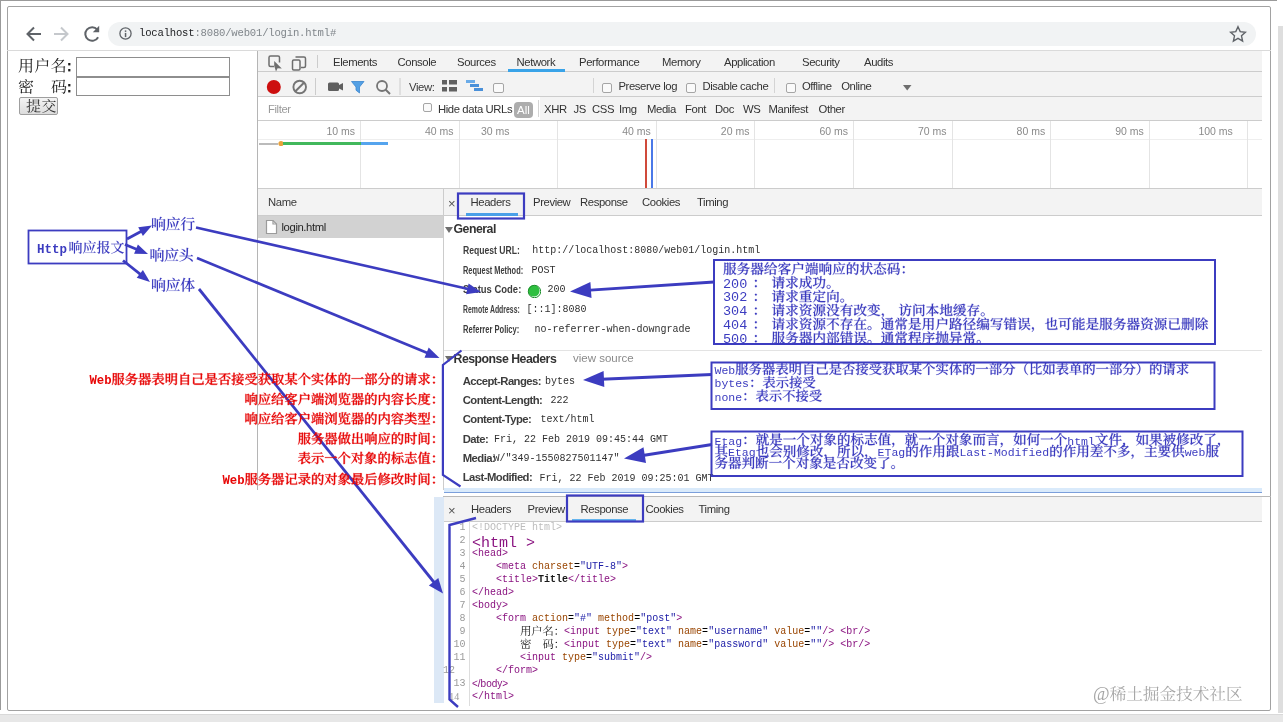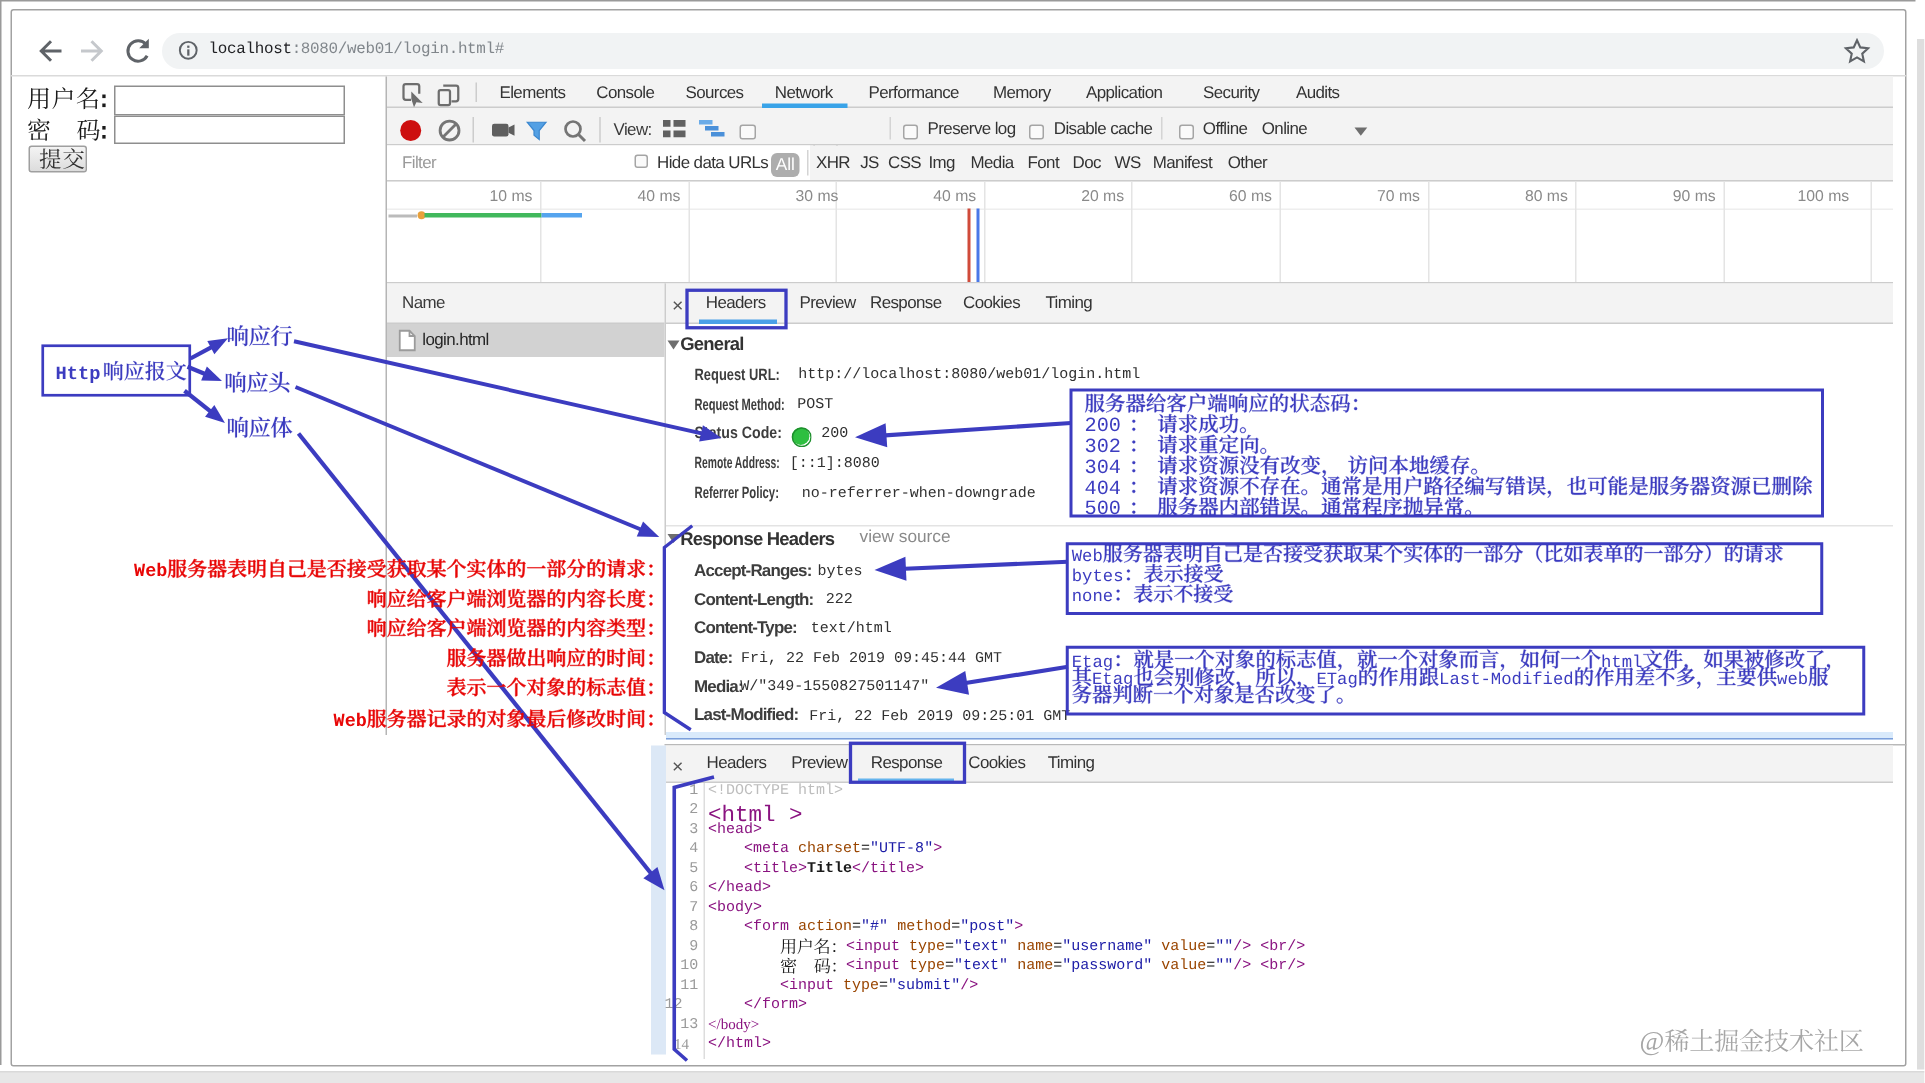--- a/index.html
+++ b/index.html
@@ -107,21 +107,21 @@
 <div class="abs dt" style="left:715px;top:102.5px">Doc</div>
 <div class="abs dt" style="left:743px;top:102.5px">WS</div>
 <div class="abs dt" style="left:768.5px;top:102.5px">Manifest</div>
 <div class="abs dt" style="left:818.5px;top:102.5px">Other</div>
 <div class="hline" style="left:258px;top:139px;width:1004px;background:#eee"></div>
 <div class="vline" style="left:360px;top:121px;height:67px;background:#e4e4e4"></div>
 <div class="abs" style="left:311px;top:125px;width:44px;font-size:10.5px;color:#8a8a8a;text-align:right">10 ms</div>
 <div class="vline" style="left:458.6px;top:121px;height:67px;background:#e4e4e4"></div>
 <div class="abs" style="left:409.6px;top:125px;width:44px;font-size:10.5px;color:#8a8a8a;text-align:right">40 ms</div>
 <div class="vline" style="left:557.2px;top:121px;height:67px;background:#e4e4e4"></div>
-<div class="abs" style="left:515px;top:125px;width:44px;font-size:10.5px;color:#8a8a8a;text-align:right">30 ms</div>
+<div class="abs" style="left:481px;top:125px;width:44px;font-size:10.5px;color:#8a8a8a;">30 ms</div>
 <div class="vline" style="left:655.8px;top:121px;height:67px;background:#e4e4e4"></div>
 <div class="abs" style="left:606.8px;top:125px;width:44px;font-size:10.5px;color:#8a8a8a;text-align:right">40 ms</div>
 <div class="vline" style="left:754.4px;top:121px;height:67px;background:#e4e4e4"></div>
 <div class="abs" style="left:705.4px;top:125px;width:44px;font-size:10.5px;color:#8a8a8a;text-align:right">20 ms</div>
 <div class="vline" style="left:853px;top:121px;height:67px;background:#e4e4e4"></div>
 <div class="abs" style="left:804px;top:125px;width:44px;font-size:10.5px;color:#8a8a8a;text-align:right">60 ms</div>
 <div class="vline" style="left:951.6px;top:121px;height:67px;background:#e4e4e4"></div>
 <div class="abs" style="left:902.6px;top:125px;width:44px;font-size:10.5px;color:#8a8a8a;text-align:right">70 ms</div>
 <div class="vline" style="left:1050.2px;top:121px;height:67px;background:#e4e4e4"></div>
 <div class="abs" style="left:1001.2px;top:125px;width:44px;font-size:10.5px;color:#8a8a8a;text-align:right">80 ms</div>
@@ -217,21 +217,21 @@
 <div class="abs" style="left:472px;top:613px;font-family:'Liberation Mono',monospace;font-size:10px;white-space:pre">    <span style="color:#8a1380">&lt;form</span> <span style="color:#994500">action</span>=<span style="color:#1a1aa6">"#"</span> <span style="color:#994500">method</span>=<span style="color:#1a1aa6">"post"</span><span style="color:#8a1380">&gt;</span></div>
 <div class="abs" style="left:443px;top:626px;width:22.5px;text-align:right;font-family:'Liberation Mono',monospace;font-size:10px;color:#9a9a9a">9</div>
 <div class="abs" style="left:472px;top:626px;font-family:'Liberation Mono',monospace;font-size:10px;white-space:pre"><span style="display:inline-block;width:92px"></span><span style="color:#8a1380">&lt;input</span> <span style="color:#994500">type</span>=<span style="color:#1a1aa6">"text"</span> <span style="color:#994500">name</span>=<span style="color:#1a1aa6">"username"</span> <span style="color:#994500">value</span>=<span style="color:#1a1aa6">""</span><span style="color:#8a1380">/&gt; &lt;br/&gt;</span></div>
 <div class="abs" style="left:443px;top:639px;width:22.5px;text-align:right;font-family:'Liberation Mono',monospace;font-size:10px;color:#9a9a9a">10</div>
 <div class="abs" style="left:472px;top:639px;font-family:'Liberation Mono',monospace;font-size:10px;white-space:pre"><span style="display:inline-block;width:92px"></span><span style="color:#8a1380">&lt;input</span> <span style="color:#994500">type</span>=<span style="color:#1a1aa6">"text"</span> <span style="color:#994500">name</span>=<span style="color:#1a1aa6">"password"</span> <span style="color:#994500">value</span>=<span style="color:#1a1aa6">""</span><span style="color:#8a1380">/&gt; &lt;br/&gt;</span></div>
 <div class="abs" style="left:443px;top:652px;width:22.5px;text-align:right;font-family:'Liberation Mono',monospace;font-size:10px;color:#9a9a9a">11</div>
 <div class="abs" style="left:472px;top:652px;font-family:'Liberation Mono',monospace;font-size:10px;white-space:pre">        <span style="color:#8a1380">&lt;input</span> <span style="color:#994500">type</span>=<span style="color:#1a1aa6">"submit"</span><span style="color:#8a1380">/&gt;</span></div>
 <div class="abs" style="left:443px;top:665px;width:22.5px;text-align:left;font-family:'Liberation Mono',monospace;font-size:10px;color:#9a9a9a">12</div>
 <div class="abs" style="left:472px;top:665px;font-family:'Liberation Mono',monospace;font-size:10px;white-space:pre">    <span style="color:#8a1380">&lt;/form&gt;</span></div>
 <div class="abs" style="left:443px;top:678px;width:22.5px;text-align:right;font-family:'Liberation Mono',monospace;font-size:10px;color:#9a9a9a">13</div>
-<div class="abs" style="left:472px;top:678px;font-family:Liberation Serif, serif;font-size:10px;white-space:pre"><span style="color:#8a1380">&lt;/body&gt;</span></div>
+<div class="abs" style="left:472px;top:678px;font-family:Liberation Sans, sans-serif;font-size:10px;white-space:pre"><span style="color:#8a1380">&lt;/body&gt;</span></div>
 <div class="abs" style="left:443px;top:691px;width:22.5px;text-align:center;font-family:Liberation Serif, serif;font-size:10px;color:#9a9a9a">14</div>
 <div class="abs" style="left:472px;top:691px;font-family:'Liberation Mono',monospace;font-size:10px;white-space:pre"><span style="color:#8a1380">&lt;/html&gt;</span></div>
 <svg width="1283" height="722" viewBox="0 0 1283 722" style="position:absolute;left:0;top:0;z-index:40">
     <defs>
       <path id="gm3002" d="M183 -82Q145 -82 112 -63Q80 -44 61 -12Q42 21 42 59Q42 98 61 130Q80 162 112 181Q145 199 183 199Q222 199 254 181Q286 162 305 130Q323 98 323 59Q323 21 305 -12Q286 -44 254 -63Q222 -82 183 -82ZM183 -48Q227 -48 258 -16Q289 16 289 59Q289 103 258 134Q226 165 183 165Q139 165 108 134Q76 102 76 59Q76 15 108 -16Q139 -48 183 -48Z"></path>
       <path id="gm4e00" d="M835 524Q835 524 848 513Q861 501 881 484Q901 466 924 447Q946 427 964 410Q962 402 954 398Q946 395 933 395H53L43 427H764Z"></path>
       <path id="gm4e0d" d="M587 521Q691 494 761 461Q831 427 872 392Q913 357 929 326Q945 294 942 272Q939 249 921 241Q903 233 875 245Q855 278 820 315Q786 352 744 388Q703 423 659 455Q616 487 577 511ZM46 750H783L844 826Q844 826 855 817Q867 809 884 795Q901 781 920 766Q939 751 955 737Q951 721 927 721H55ZM454 557 480 589 573 554Q570 547 563 542Q556 538 542 536V-58Q542 -60 530 -66Q519 -71 503 -76Q487 -80 471 -80H454ZM519 742H644Q586 633 493 534Q401 434 285 352Q170 269 40 211L33 223Q111 272 186 333Q261 394 325 462Q390 530 440 601Q489 673 519 742Z"></path>
       <path id="gm4e2a" d="M512 773Q480 716 431 655Q383 594 321 536Q260 477 188 427Q117 376 37 340L31 353Q97 399 160 458Q222 517 276 582Q329 647 369 714Q409 781 432 843L572 806Q569 797 560 792Q550 787 529 784Q576 716 644 654Q711 592 794 542Q876 491 969 455L967 441Q938 432 921 409Q904 386 896 360Q766 432 668 539Q569 645 512 773ZM579 544Q577 534 570 526Q562 519 542 516V-56Q542 -61 531 -67Q519 -74 502 -79Q484 -84 466 -84H449V556Z"></path>
       <path id="gm4e3b" d="M105 603H754L812 677Q812 677 823 669Q834 660 851 647Q867 634 886 619Q905 604 920 590Q916 574 893 574H113ZM147 318H716L774 389Q774 389 784 381Q795 373 811 360Q827 347 845 333Q863 318 878 304Q877 297 869 293Q862 289 851 289H155ZM38 -9H795L855 66Q855 66 866 58Q876 49 894 36Q911 23 930 7Q949 -8 964 -22Q960 -37 937 -37H46ZM452 603H545V-22H452ZM344 840Q423 829 474 808Q524 786 551 759Q578 733 585 708Q593 682 585 664Q577 645 558 639Q538 633 513 646Q498 679 469 713Q440 748 405 779Q370 810 336 831Z"></path>
       <path id="gm4e5f" d="M475 840 598 828Q597 818 589 810Q581 803 562 800V176Q562 172 551 165Q540 158 524 153Q508 148 491 148H475ZM761 650 787 659 797 631 45 378 27 402ZM210 763 331 750Q330 740 321 732Q313 725 295 722V79Q295 60 303 48Q312 36 334 31Q356 26 397 26H611Q681 26 729 27Q778 28 801 30Q819 32 828 37Q837 42 844 51Q854 69 867 108Q880 148 898 217H910L913 45Q940 37 950 28Q961 19 961 6Q961 -12 946 -25Q932 -37 894 -44Q857 -51 787 -54Q717 -56 606 -56H401Q333 -56 290 -48Q248 -39 229 -14Q210 10 210 59ZM774 650H763L809 697L895 625Q890 620 880 615Q871 611 855 609Q853 516 849 448Q844 379 836 332Q829 284 818 255Q806 227 791 212Q771 194 746 187Q720 179 689 179Q689 198 686 213Q683 229 675 237Q665 246 646 253Q627 261 604 265V281Q619 280 638 278Q657 276 675 275Q693 274 701 274Q714 274 720 276Q727 278 732 283Q750 301 760 390Q770 480 774 650Z"></path>

